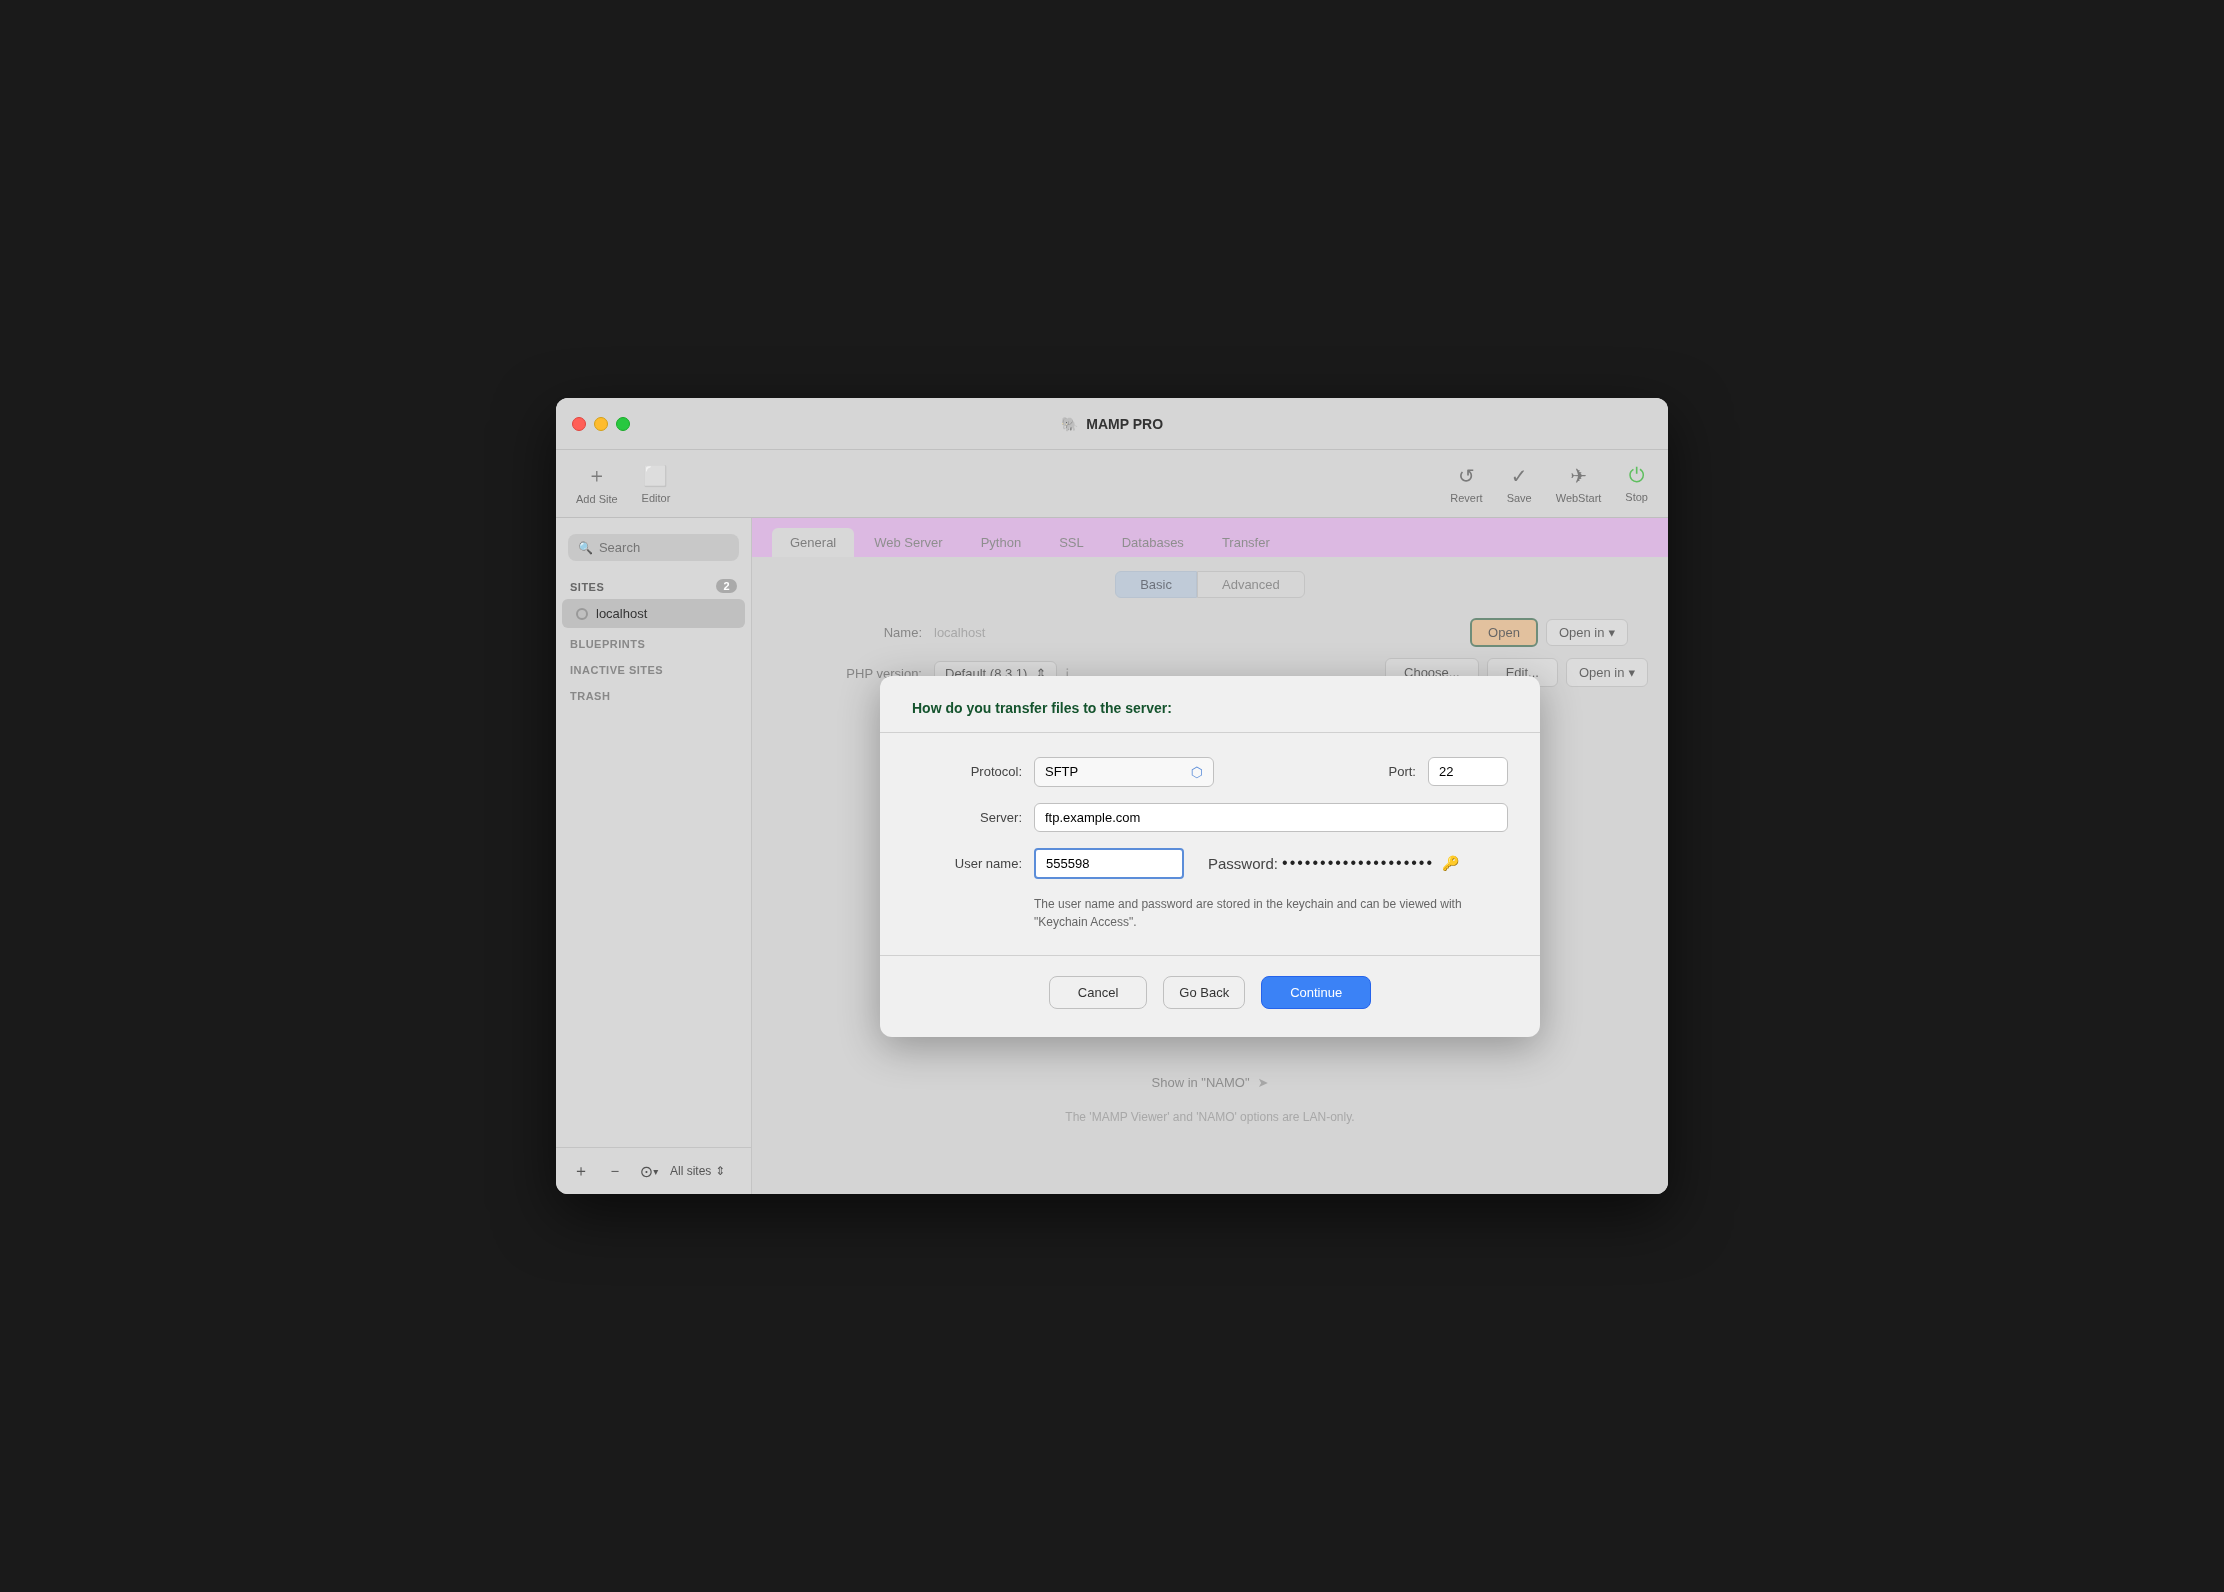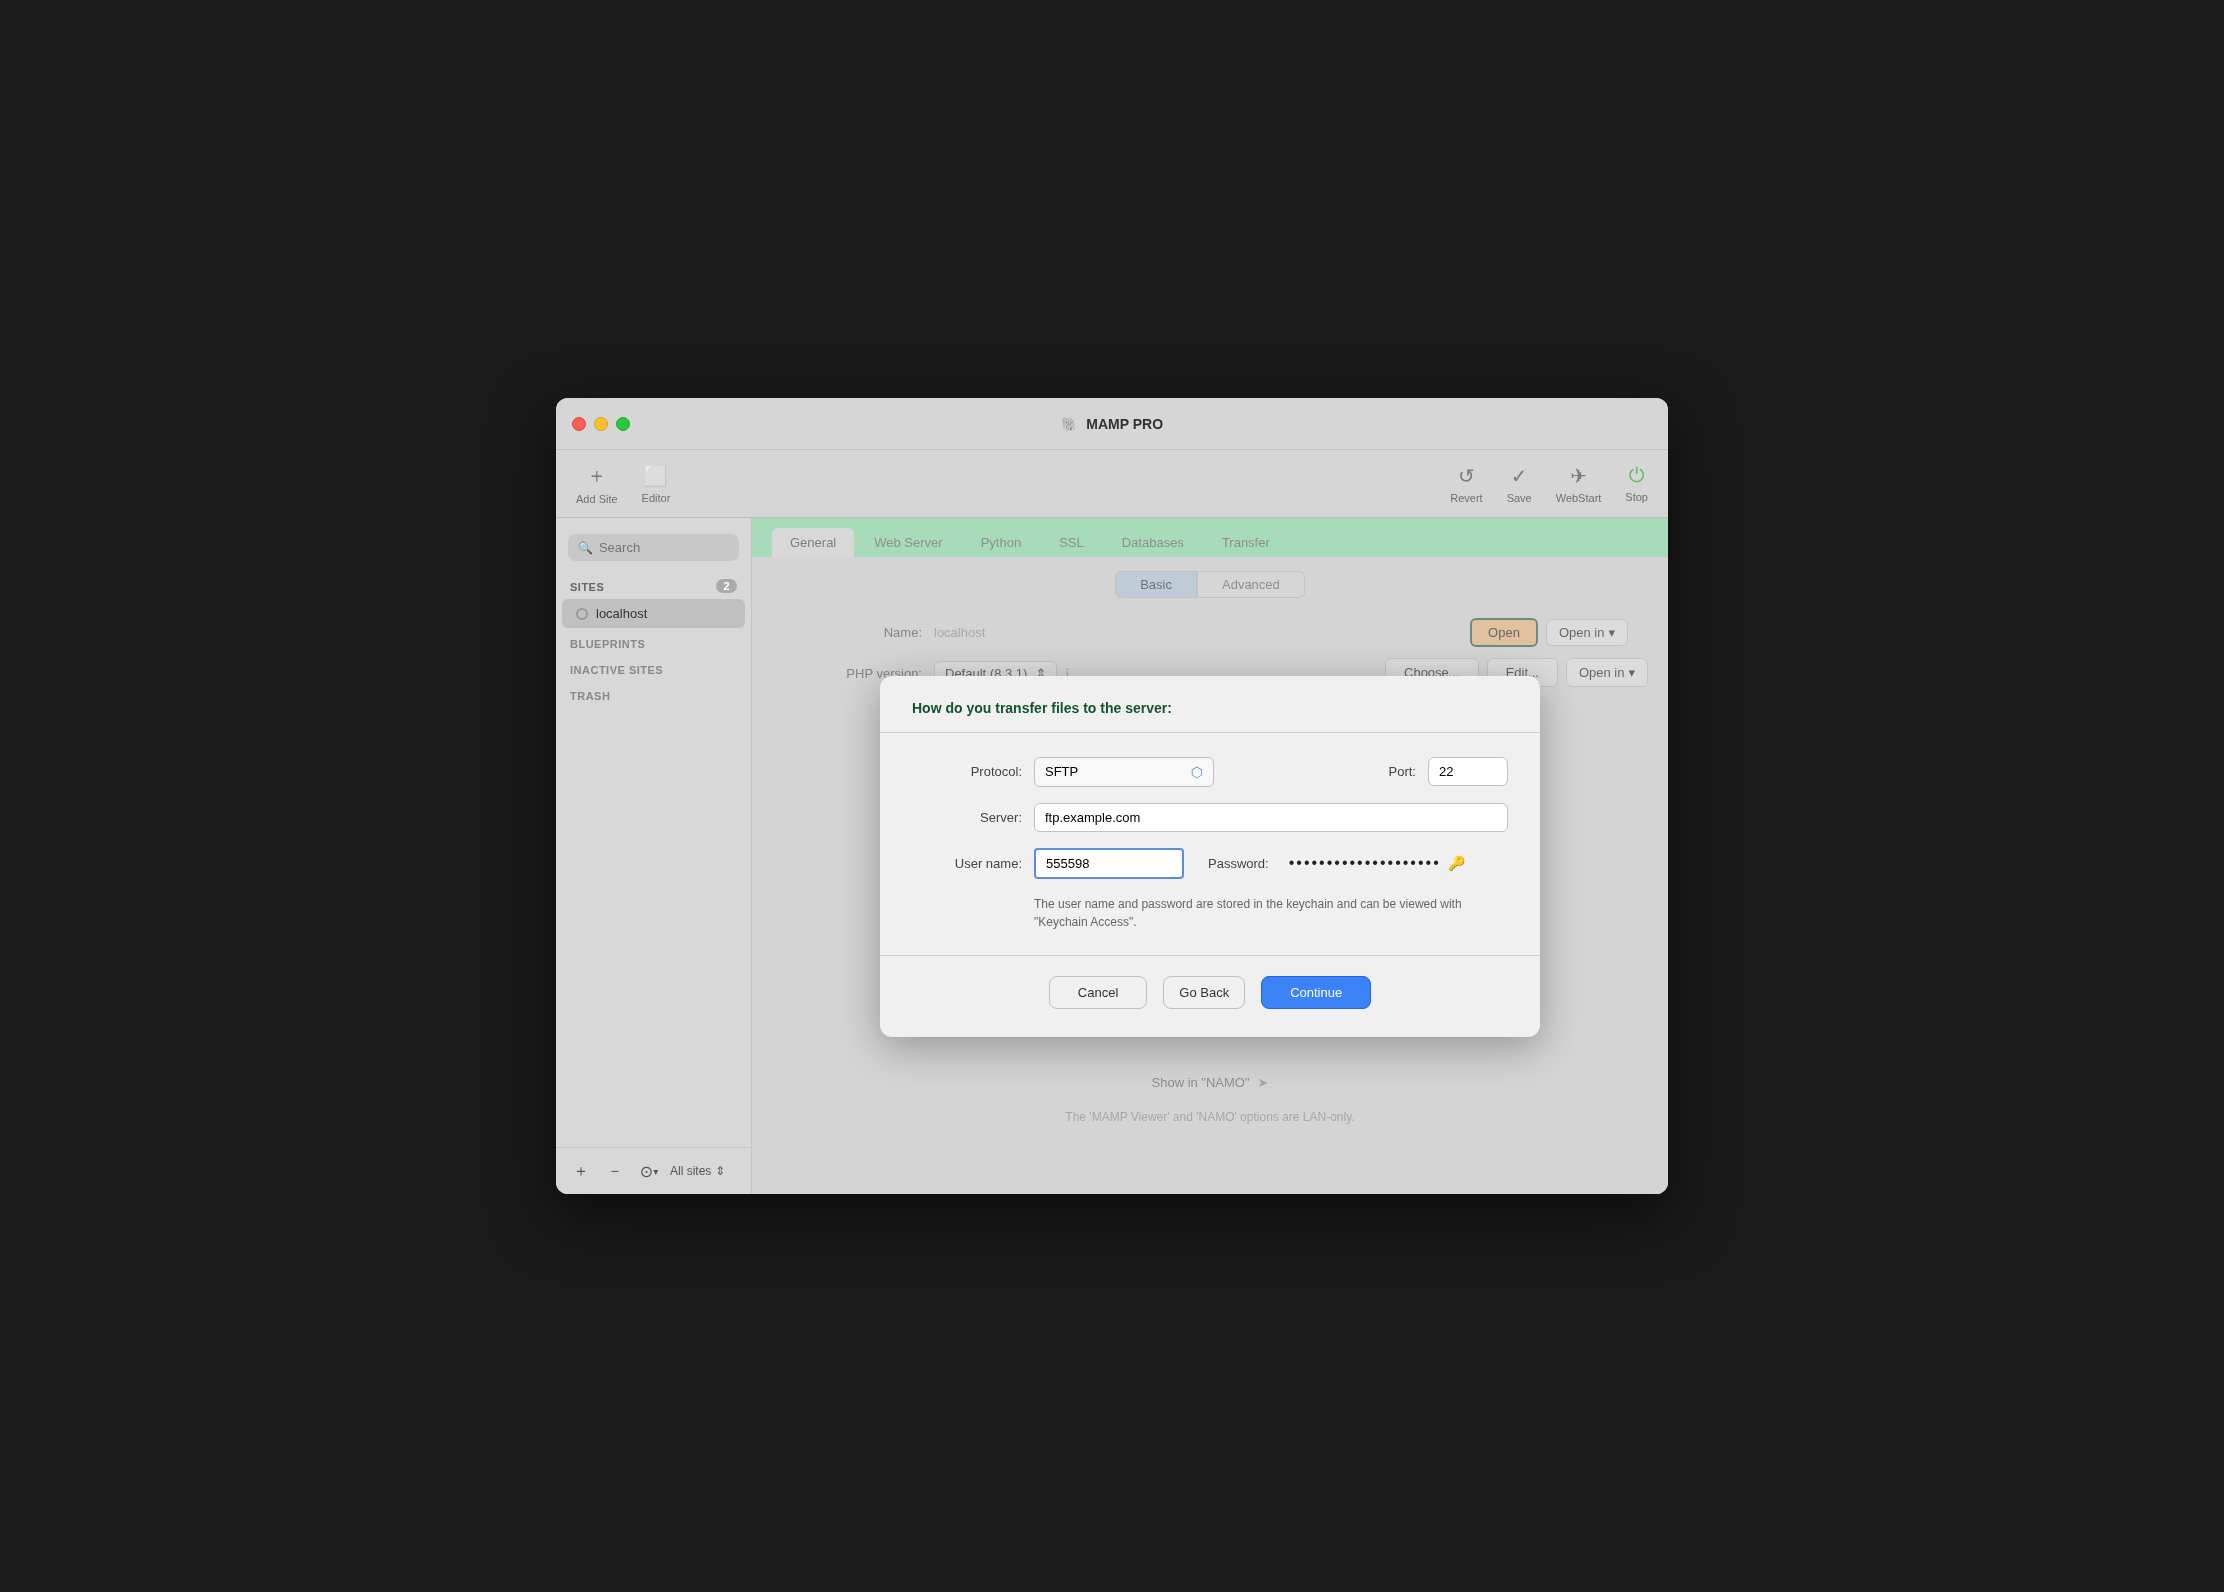--- a/index.html
+++ b/index.html
@@ -194,21 +194,21 @@
       flex: 1;
       background: #e0e0e0;
       display: flex;
       flex-direction: column;
     }
     
     .tabs {
       display: flex;
       padding: 10px 20px 0;
       gap: 2px;
-      background: #86efac;
+      background: #f0abfc;
     }
     .tab {
       padding: 7px 18px;
       font-size: 13px;
       color: #555;
       cursor: pointer;
       border-radius: 6px 6px 0 0;
       background: transparent;
     }
     .tab.active {
@@ -428,23 +428,23 @@
       width: 150px;
       background: #fff;
       border: 2px solid #5b8dd9;
       border-radius: 4px;
       padding: 6px 10px;
       font-size: 13px;
       outline: none;
     }
     .password-label {
       margin-left: 24px;
-      font-size: 13px;
+      font-size: 15px;
       color: #444;
-      margin-right: 20px;
+      margin-right: 4px;
     }
     .password-display {
       display: flex;
       align-items: center;
       gap: 8px;
     }
     .password-dots {
       font-size: 16px;
       letter-spacing: 2px;
       color: #222;

